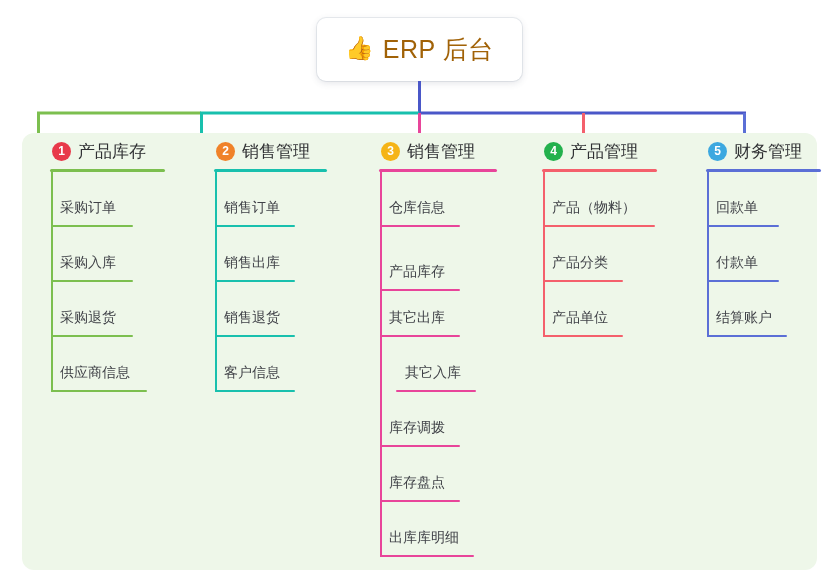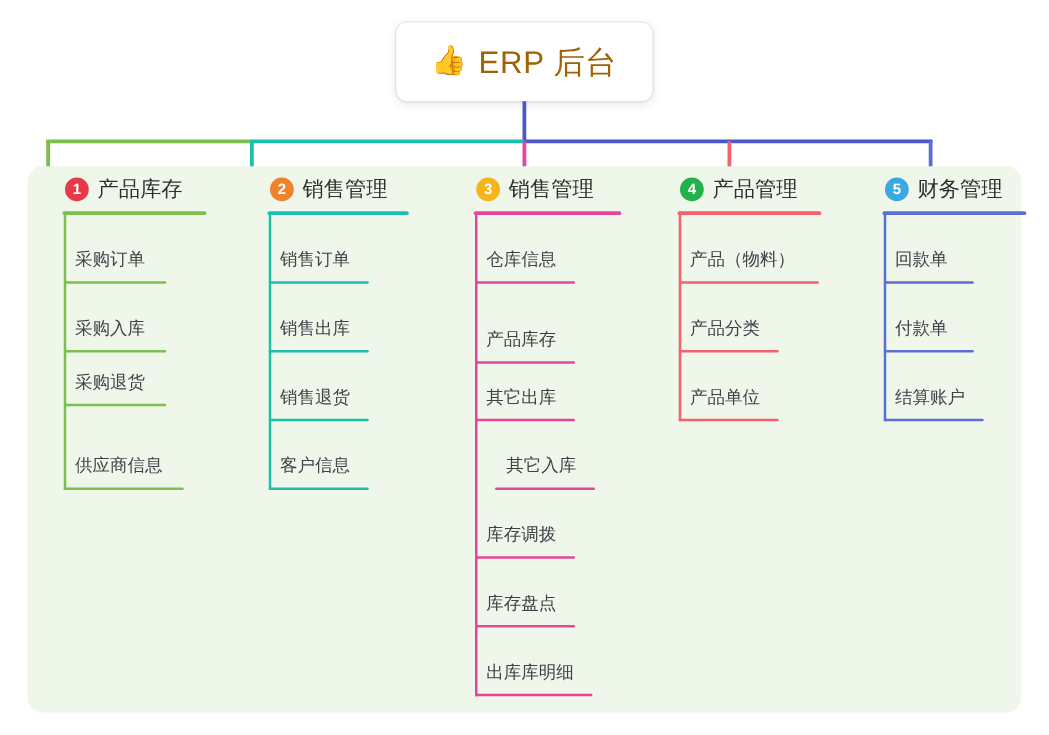--- a/index.html
+++ b/index.html
@@ -172,21 +172,21 @@
           <div class="head-rule" style="top: 36px; width: 115px; background: rgb(124, 191, 79);"></div>
           <div class="spine" style="left: 13px; height: 220px; background: rgb(124, 191, 79);"></div>
           <div class="leaf" style="top: 46px; left: 0px; width: 102px;">
             <span class="leaf-label">采购订单</span>
             <div class="leaf-rule" style="width: 82px; background: rgb(124, 191, 79);"></div>
           </div>
           <div class="leaf" style="top: 101px; left: 0px; width: 102px;">
             <span class="leaf-label">采购入库</span>
             <div class="leaf-rule" style="width: 82px; background: rgb(124, 191, 79);"></div>
           </div>
-          <div class="leaf" style="top: 144px; left: 0px; width: 102px;">
+          <div class="leaf" style="top: 156px; left: 0px; width: 102px;">
             <span class="leaf-label">采购退货</span>
             <div class="leaf-rule" style="width: 82px; background: rgb(124, 191, 79);"></div>
           </div>
           <div class="leaf" style="top: 211px; left: 0px; width: 116px;">
             <span class="leaf-label">供应商信息</span>
             <div class="leaf-rule" style="width: 96px; background: rgb(124, 191, 79);"></div>
           </div>
         </div>
         <div class="column" style="left: 180px;">
           <div class="col-head">

